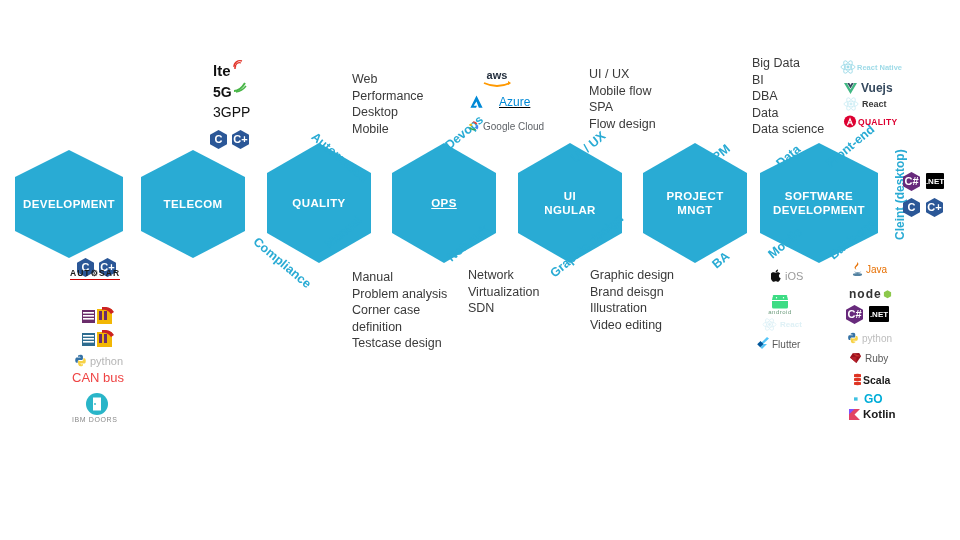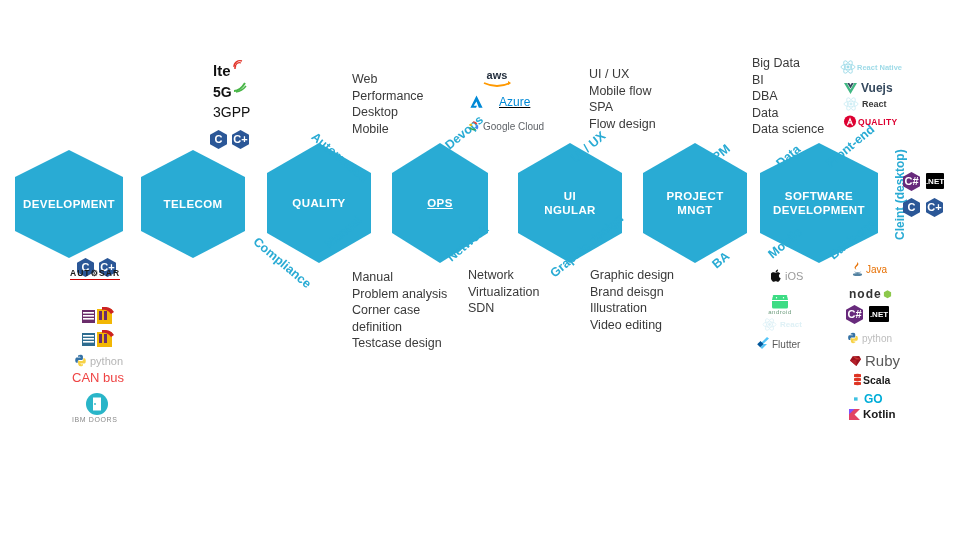--- a/index.html
+++ b/index.html
@@ -80,21 +80,21 @@
   </div>
 
   <div class="hex" style="left:141px;top:150px;width:104px;height:108px;font-size:11.5px;">
     <span>TELECOM</span>
   </div>
 
   <div class="hex" style="left:267px;top:143px;width:104px;height:120px;font-size:11.5px;">
     <span>QUALITY</span>
   </div>
 
-  <div class="hex" style="left:392px;top:143px;width:96px;height:120px;font-size:11.5px;text-decoration:underline;">
+  <div class="hex" style="left:392px;top:143px;width:104px;height:120px;font-size:11.5px;text-decoration:underline;">
     <span>OPS</span>
   </div>
 
   <div class="hex" style="left:518px;top:143px;width:104px;height:120px;font-size:11.5px;">
     <div>
       <span>UI</span>
       <span>NGULAR</span>
     </div>
   </div>
 
@@ -419,21 +419,21 @@
     </svg>
     <span class="lbl" style="font-size:10px;color:#bdbdbd;">python</span>
   </div>
 
   <div class="logo" style="left:849px;top:352px;gap:3px;">
     <svg width="13" height="12" viewBox="0 0 14 12">
       <path d="M1 5.5 L4 1 L11 0.6 L13 4 L8 11.4 Z" fill="#9b111e"></path>
       <path d="M4 1 L8 4.3 L13 4 Z" fill="#cc342d"></path>
       <path d="M1 5.5 L8 4.3 L8 11.4 Z" fill="#b5212b"></path>
     </svg>
-    <span class="lbl" style="font-size:15px;color:#5a5a5a;">Ruby</span>
+    <span class="lbl" style="font-size:10px;color:#5a5a5a;">Ruby</span>
   </div>
 
   <div class="logo" style="left:854px;top:373px;gap:2px;">
     <svg width="7" height="13" viewBox="0 0 8 14">
       <path d="M0 1 q4 -1 8 0 v3 q-4 1 -8 0 z" fill="#de3423"></path>
       <path d="M0 5.5 q4 -1 8 0 v3 q-4 1 -8 0 z" fill="#de3423"></path>
       <path d="M0 10 q4 -1 8 0 v3 q-4 1 -8 0 z" fill="#de3423"></path>
     </svg>
     <span class="lbl" style="font-size:10.5px;font-weight:bold;color:#1a1a1a;">Scala</span>
   </div>

